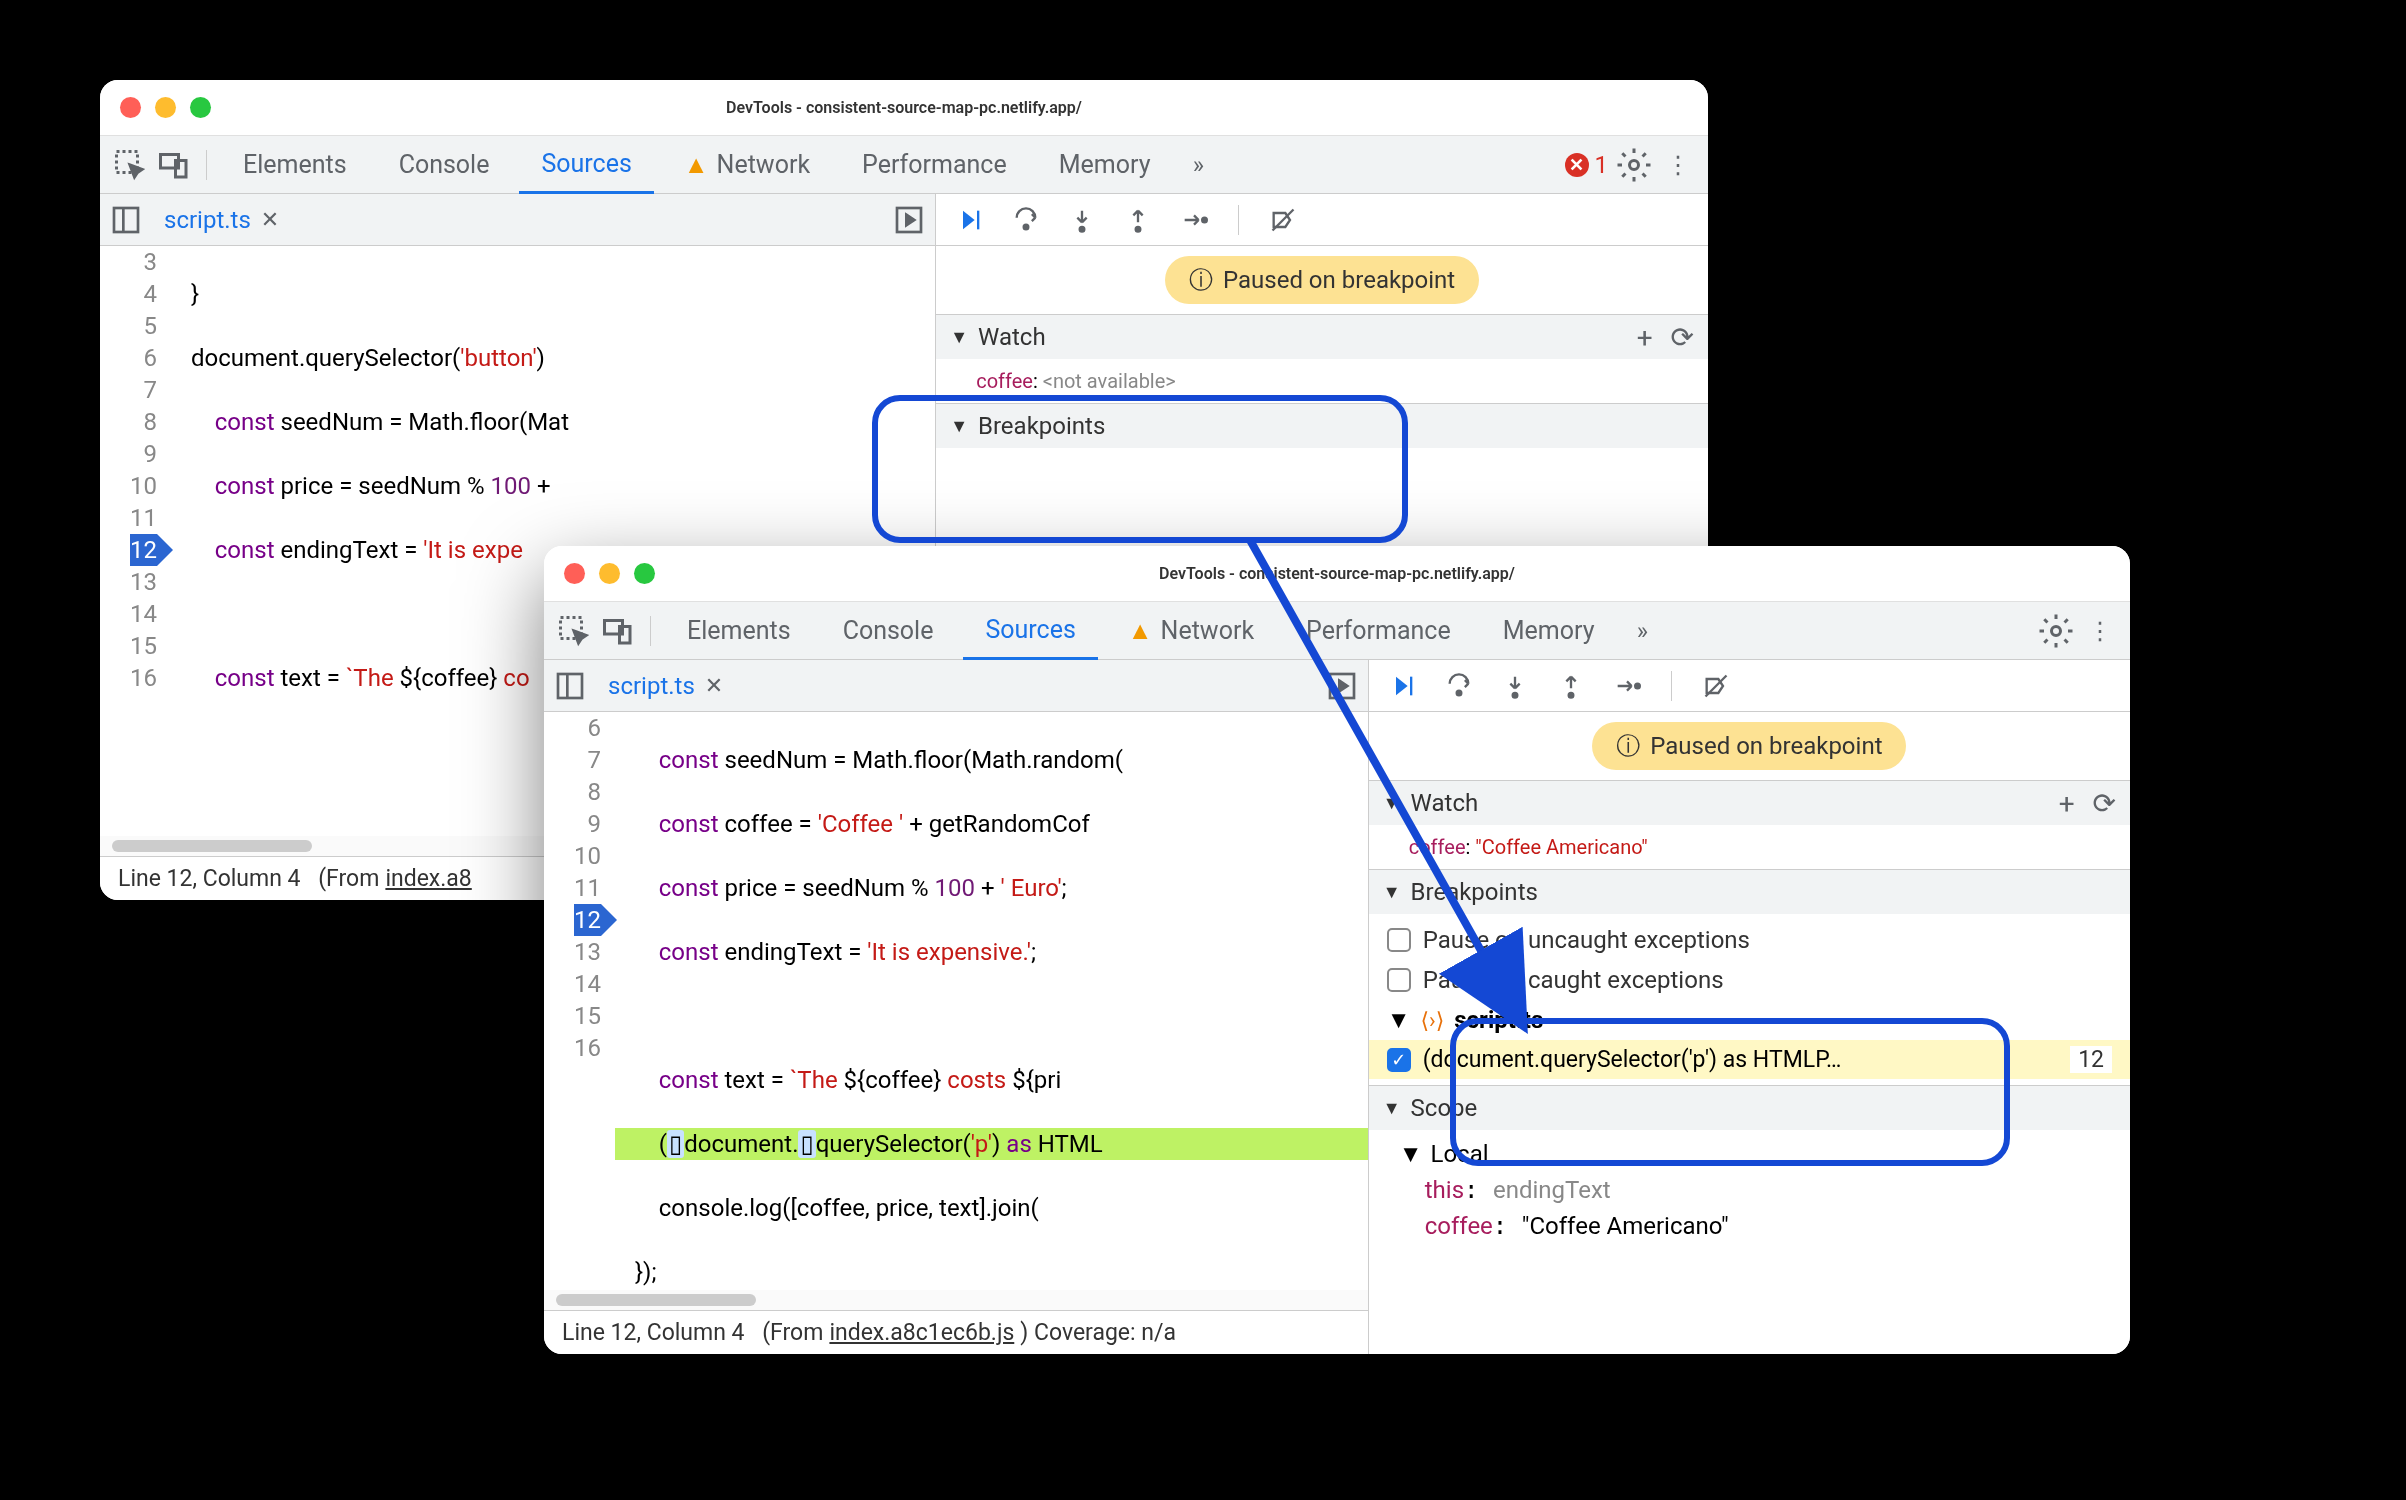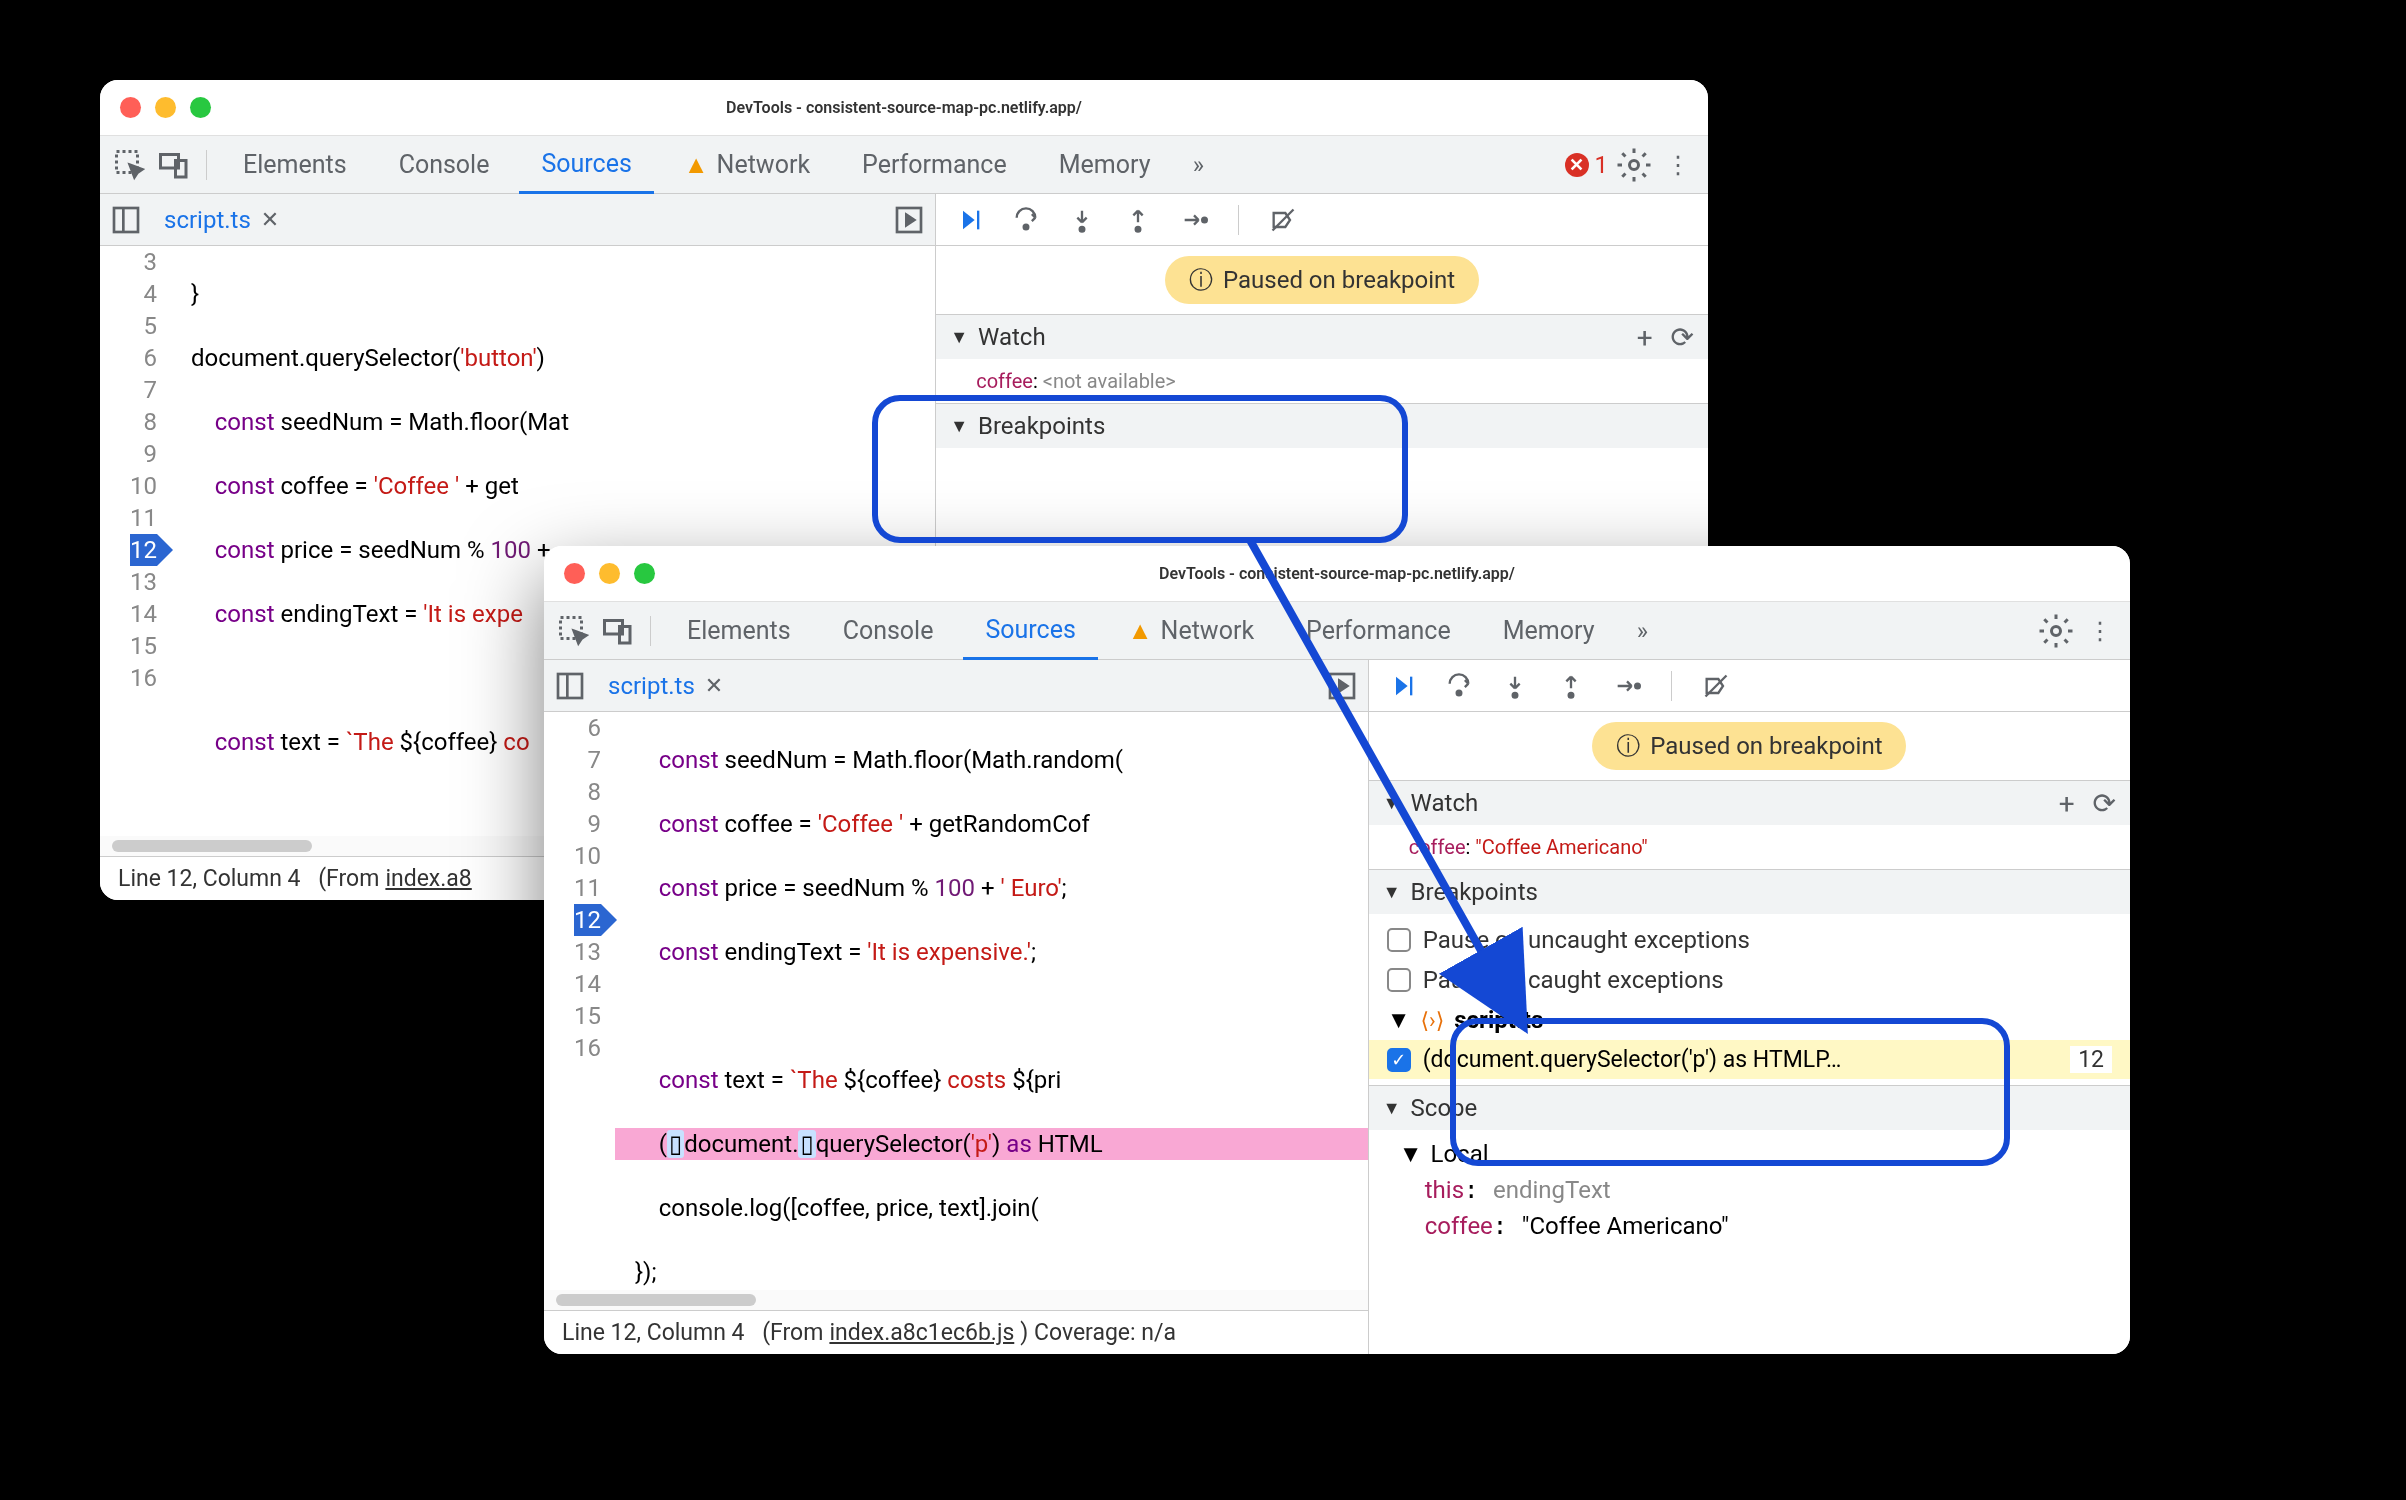--- a/index.html
+++ b/index.html
@@ -28,21 +28,21 @@
 .ftab{display:flex;align-items:center;gap:10px;padding:0 12px;height:52px;color:#1a73e8;font-size:24px}
 .ftab .x{color:#5f6368;font-size:22px}
 .ftend{margin-left:auto}
 .code{flex:1;display:flex;font-family:Menlo,Monaco,monospace;font-size:24px;line-height:32px;overflow:hidden;background:#fff}
 .gutter{background:#fff;text-align:right;color:#888;padding:0 14px 0 30px;user-select:none}
 .gutter .ln{height:32px}
 .gutter .ln.bp{background:#2b66d1;color:#fff;position:relative}
 .gutter .ln.bp::after{content:"";position:absolute;right:-16px;top:0;border:16px solid transparent;border-left-color:#2b66d1;border-right:0}
 .src{flex:1;white-space:pre;overflow:hidden}
 .src .row{height:32px;padding-left:20px}
-.src .row.hl{background:#f9a8d4}
+.src .row.hl{background:#bef264}
 .kw{color:#708}.str{color:#c41a16}
 .num{color:#701a75}.ident{color:#000}.tmpl{color:#c41a16}
 .dbg-mark{background:#c8e1ff;border-radius:3px;padding:0 2px}
 .scrollx{height:20px;background:#fafafa;position:relative}
 .scrollx::before{content:"";position:absolute;left:12px;top:4px;width:200px;height:12px;background:#ccc;border-radius:6px}
 .status{height:44px;border-top:1px solid #ccc;display:flex;align-items:center;padding:0 18px;font-size:23px;color:#333;gap:6px;background:#fff}
 .status .u{text-decoration:underline}
 .right{width:48%;display:flex;flex-direction:column;background:#fff;overflow:hidden}
 .dbgbar{height:52px;border-bottom:1px solid #ccc;display:flex;align-items:center;padding:0 16px;gap:20px;color:#5f6368}
 .dbgbar svg{width:28px;height:28px}
@@ -155,21 +155,20 @@
             <div class="ln bp">12</div>
             <div class="ln">13</div>
             <div class="ln">14</div>
             <div class="ln">15</div>
             <div class="ln">16</div>
         </div>
         <div class="src">
 <div class="row"><span>}</span></div>
 <div class="row"><span class="ident">document</span><span>.querySelector(</span><span class="str">'button'</span><span>)</span></div>
 <div class="row"><span class="kw">    const</span><span> seedNum = </span><span class="ident">Math</span><span>.floor(</span><span class="ident">Mat</span></div>
-<div class="row"><span class="kw">    const</span><span> coffee = </span><span class="str">'Coffee '</span><span> + get</span></div>
 <div class="row"><span class="kw">    const</span><span> price = seedNum % </span><span class="num">100</span><span> + </span></div>
 <div class="row"><span class="kw">    const</span><span> endingText = </span><span class="str">'It is expe</span></div>
 <div class="row"></div>
 <div class="row"><span class="kw">    const</span><span> text = </span><span class="tmpl">`The </span><span>${</span><span class="ident">coffee</span><span>}</span><span class="tmpl"> co</span></div>
 
 
 
 
         </div>
       </div>

